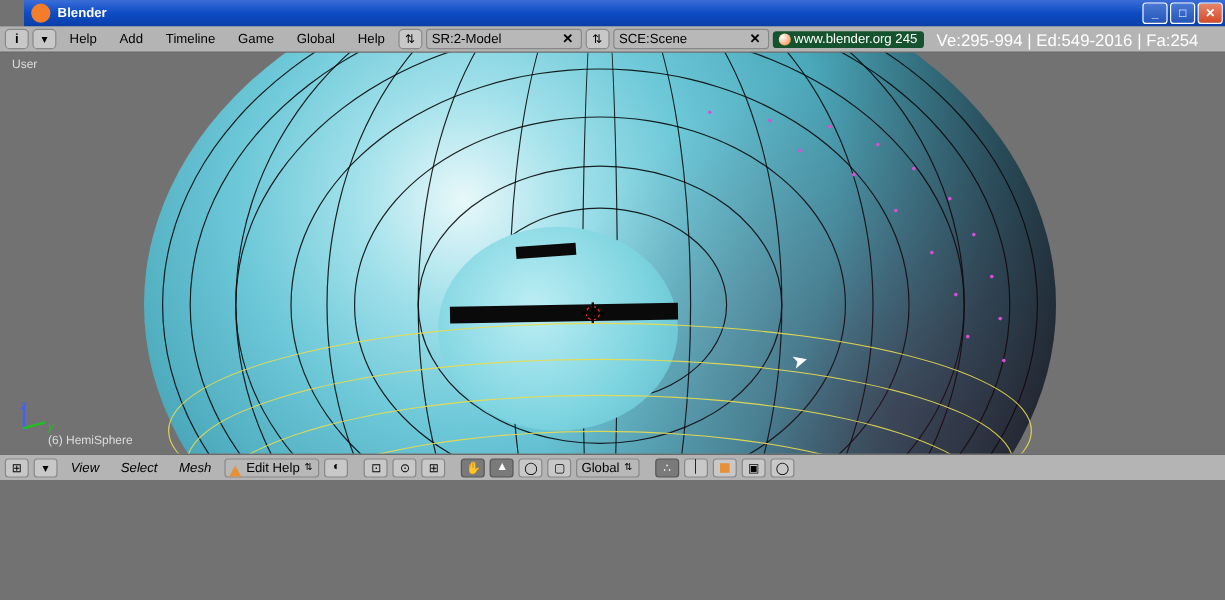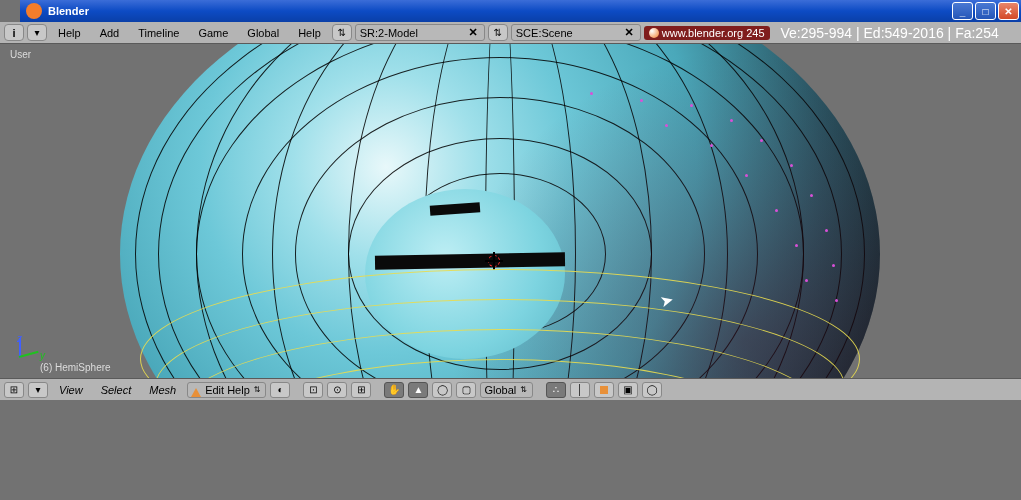--- a/index.html
+++ b/index.html
@@ -13,21 +13,21 @@
 .win-btn.minimize { background: linear-gradient(to bottom, #4a79d3, #2556b8); }
 .win-btn.maximize { background: linear-gradient(to bottom, #4a79d3, #2556b8); }
 .win-btn.close { background: linear-gradient(to bottom, #e8866a, #d44a28); }
 
 .header { height: 22px; background: #b4b4b4; border-bottom: 1px solid #5a5a5a; display: flex; align-items: center; gap: 3px; padding: 0 4px; }
 .header .icon-btn { width: 20px; height: 17px; background: #c8c8c8; border: 1px solid #888; border-radius: 4px; display: flex; align-items: center; justify-content: center; font-size: 10px; }
 .header .menu-item { padding: 2px 8px; color: #000; cursor: pointer; }
 .header .dropdown { height: 17px; background: #b8b8b8; border: 1px solid #888; border-radius: 3px; padding: 0 4px; display: flex; align-items: center; gap: 4px; min-width: 100px; }
 .header .dropdown .close-x { margin-left: auto; font-weight: bold; color: #000; padding: 0 2px; }
 .header .stats { margin-left: 8px; color: #fff; font-size: 14px; }
-.header .url-btn { background: #7f1d1d; color: #fff; padding: 1px 5px; border-radius: 3px; display: flex; align-items: center; gap: 3px; }
+.header .url-btn { background: #14532d; color: #fff; padding: 1px 5px; border-radius: 3px; display: flex; align-items: center; gap: 3px; }
 .header .url-btn .globe { width: 10px; height: 10px; background: radial-gradient(circle at 30% 30%, #fff, #f47d2b); border-radius: 50%; }
 
 .viewport { position: relative; width: 100%; height: 334px; background: #727272; overflow: hidden; }
 .viewport .user-label { position: absolute; top: 5px; left: 10px; color: #dcdcdc; font-size: 10px; }
 .viewport .axis-widget { position: absolute; bottom: 15px; left: 15px; width: 30px; height: 30px; }
 .viewport .axis-widget .z { position: absolute; left: 2px; top: 0; color: #4060ff; font-size: 10px; font-style: italic; }
 .viewport .axis-widget .y { position: absolute; right: 0; bottom: 2px; color: #20c020; font-size: 10px; font-style: italic; }
 .viewport .axis-widget .line-z { position: absolute; left: 4px; bottom: 5px; width: 2px; height: 20px; background: #4060ff; }
 .viewport .axis-widget .line-y { position: absolute; left: 4px; bottom: 5px; width: 20px; height: 2px; background: #20c020; transform: rotate(-15deg); transform-origin: left; }
 .viewport .obj-label { position: absolute; bottom: 5px; left: 40px; color: #dcdcdc; font-size: 10px; }

